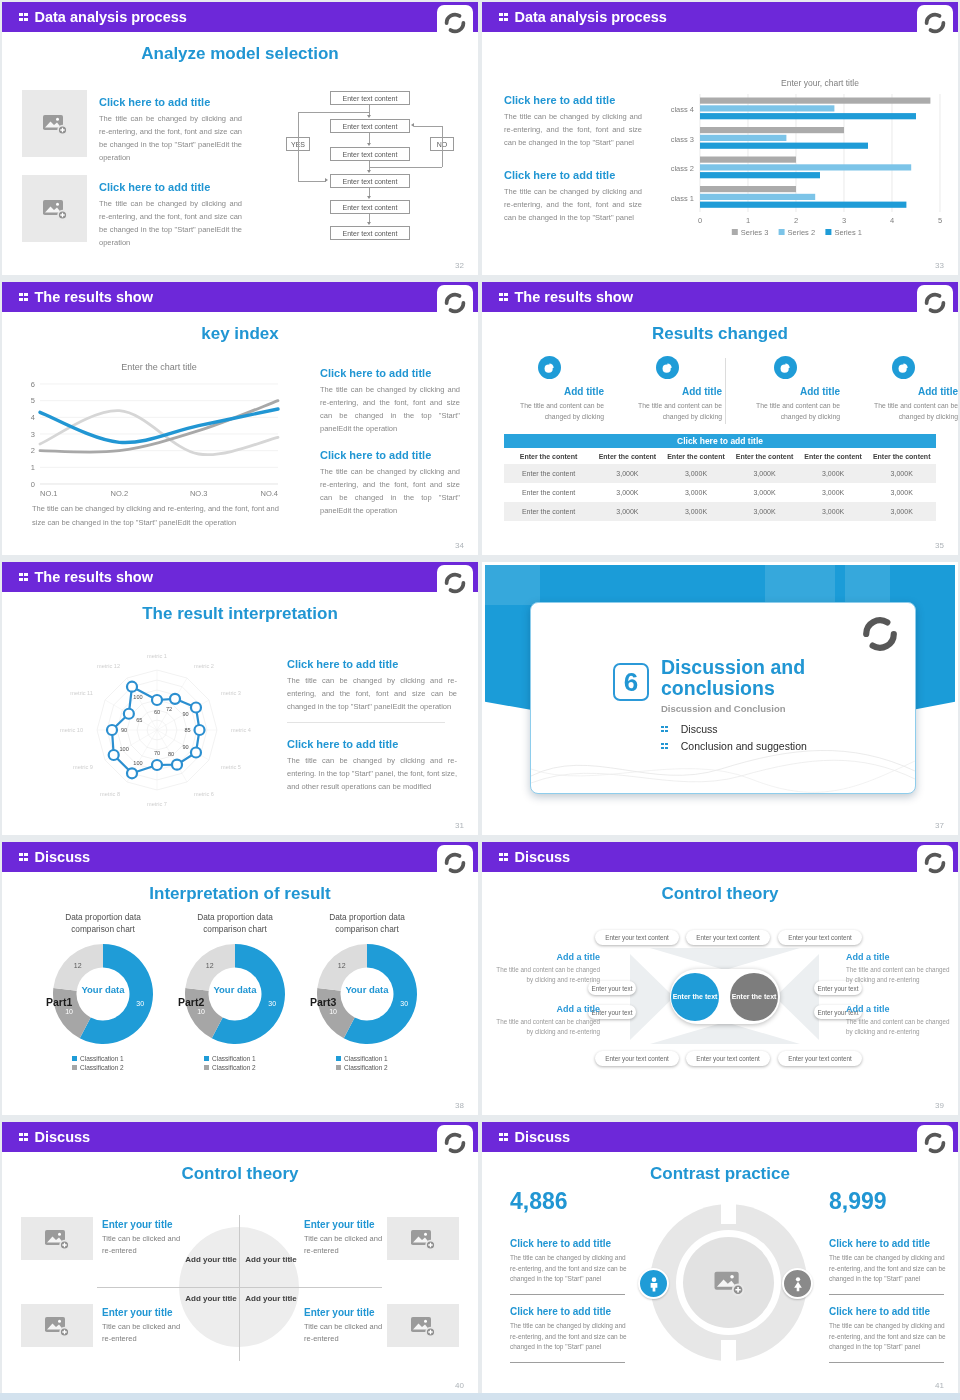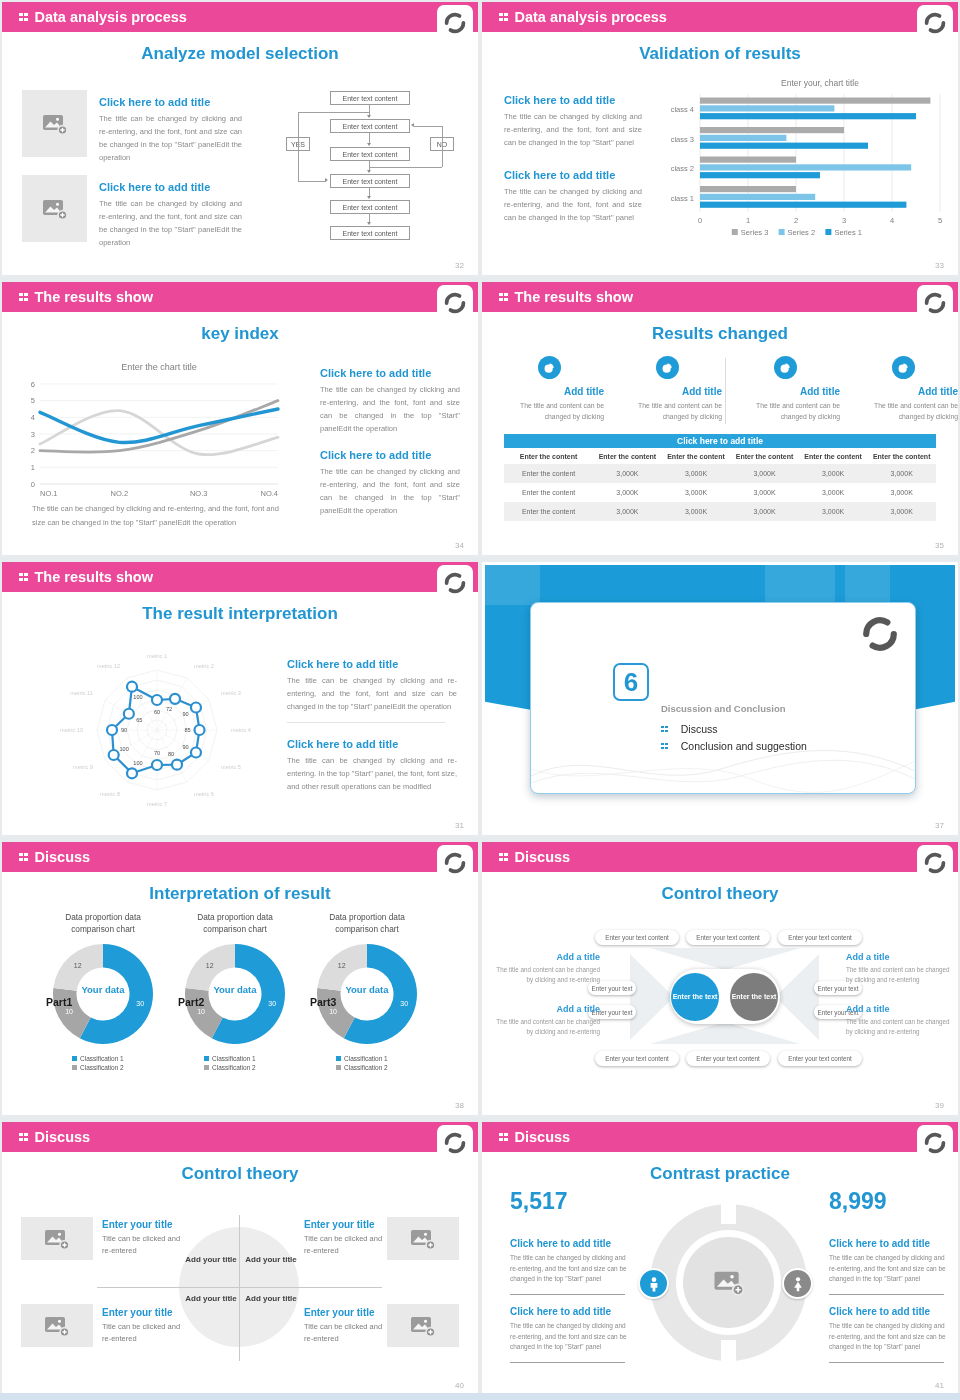--- a/index.html
+++ b/index.html
@@ -3,21 +3,21 @@
 <meta charset="utf-8">
 <style>
   html,body{margin:0;padding:0;}
   body{width:960px;height:1400px;background:#e7ebee;font-family:"Liberation Sans","DejaVu Sans",sans-serif;position:relative;}
   .grid{position:absolute;left:0;top:0;width:960px;height:1400px;display:grid;grid-template-columns:480px 480px;grid-auto-rows:280px;}
   .cell{position:relative;padding:2px 2px 5px 2px;box-sizing:border-box;}
   .slide{position:relative;width:100%;height:100%;background:#ffffff;overflow:hidden;}
   .bottom-strip{position:absolute;left:0;top:1393px;width:960px;height:7px;background:#d3e2ee;}
 
   
-  .hdr{position:absolute;left:0;top:0;right:0;height:30px;background:#ec4899;color:#fff;display:flex;align-items:center;padding-left:17px;font-weight:bold;font-size:14.5px;box-sizing:border-box;}
+  .hdr{position:absolute;left:0;top:0;right:0;height:30px;background:#6d28d9;color:#fff;display:flex;align-items:center;padding-left:17px;font-weight:bold;font-size:14.5px;box-sizing:border-box;}
   .dots{display:grid;grid-template-columns:3.5px 3.5px;grid-template-rows:3.5px 3.5px;gap:1.5px;margin-right:7px;}
   .dots i{background:#fff;display:block;}
   .dots.blue i{background:#2196d3;}
   .dots.sm{grid-template-columns:2.8px 2.8px;grid-template-rows:2.8px 2.8px;gap:1.2px;}
 
   .logo{position:absolute;top:3px;right:5px;width:36px;height:36px;background:#fff;border-radius:7px;display:flex;align-items:center;justify-content:center;}
   .logo span{width:28px;height:28px;display:block;}
   [data-icon] svg{width:100%;height:100%;display:block;}
 
   .stitle{position:absolute;top:42px;left:0;right:0;text-align:center;color:#2196d3;font-size:17px;font-weight:bold;}
@@ -219,21 +219,20 @@
       <span>Data analysis process</span>
     </div>
     <div class="logo">
           <span data-icon="logo">
             <svg viewBox="0 0 40 40">
               <path d="M8 20 A12 12 0 0 1 26.4 9.9" stroke="#575757" stroke-width="5.4" fill="none" stroke-linecap="round"></path>
               <path d="M32 20 A12 12 0 0 1 13.6 30.1" stroke="#575757" stroke-width="5.4" fill="none" stroke-linecap="round"></path>
             </svg>
           </span>
         </div>
-    <div class="stitle">Validation of results</div>
 
     <div class="tblock" style="left:22px;top:92px;width:138px">
       <div class="btitle">Click here to add title</div>
       <div class="bbody">The title can be changed by clicking and re-entering, and the font, font and size can be changed in the top "Start" panel</div>
     </div>
     <div class="tblock" style="left:22px;top:167px;width:138px">
       <div class="btitle">Click here to add title</div>
       <div class="bbody">The title can be changed by clicking and re-entering, and the font, font and size can be changed in the top "Start" panel</div>
     </div>
     <svg class="chart" style="left:170px;top:74px" width="300" height="172" viewBox="0 0 300 172">
@@ -546,20 +545,21 @@
       <div class="bld" style="left:280px;top:0;width:70px;height:48px"></div>
       <div class="bld" style="left:360px;top:0;width:45px;height:66px"></div>
       <div class="bld" style="left:0;top:0;width:55px;height:40px"></div>
     </div>
     <div class="sec-card">
       <div class="sec-logo"><span data-icon="logo"><svg viewBox="0 0 40 40">
                 <path d="M8 20 A12 12 0 0 1 26.4 9.9" stroke="#575757" stroke-width="5.4" fill="none" stroke-linecap="round"></path>
                 <path d="M32 20 A12 12 0 0 1 13.6 30.1" stroke="#575757" stroke-width="5.4" fill="none" stroke-linecap="round"></path>
               </svg></span></div>
       <div class="numbox">6</div>
+      <div class="sec-title">Discussion and conclusions</div>
       <div class="sec-sub">Discussion and Conclusion</div>
       <div class="sec-bullet" style="top:120px">
         <span class="dots sm blue">
               <i></i>
               <i></i>
               <i></i>
               <i></i>
             </span>
         <span>Discuss</span>
       </div>
@@ -845,21 +845,21 @@
     <div class="logo">
           <span data-icon="logo">
             <svg viewBox="0 0 40 40">
               <path d="M8 20 A12 12 0 0 1 26.4 9.9" stroke="#575757" stroke-width="5.4" fill="none" stroke-linecap="round"></path>
               <path d="M32 20 A12 12 0 0 1 13.6 30.1" stroke="#575757" stroke-width="5.4" fill="none" stroke-linecap="round"></path>
             </svg>
           </span>
         </div>
     <div class="stitle">Contrast practice</div>
 
-    <div class="bignum" style="left:28px;top:66px">5,517</div>
+    <div class="bignum" style="left:28px;top:66px">4,886</div>
     <div class="bignum" style="left:347px;top:66px">8,999</div>
 
     <div class="cblock" style="left:28px;top:116px">
       <div class="ct">Click here to add title</div>
       <div class="cb">The title can be changed by clicking and re-entering, and the font and size can be changed in the top "Start" panel</div>
     </div>
     <div class="hrX" style="left:28px;top:172px;width:115px"></div>
     <div class="cblock" style="left:28px;top:184px">
       <div class="ct">Click here to add title</div>
       <div class="cb">The title can be changed by clicking and re-entering, and the font and size can be changed in the top "Start" panel</div>

